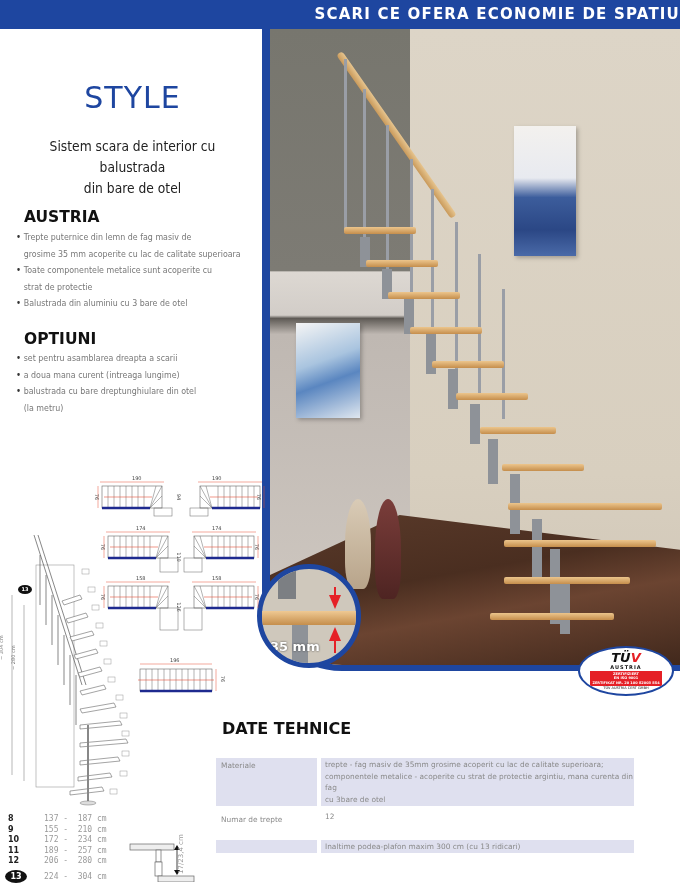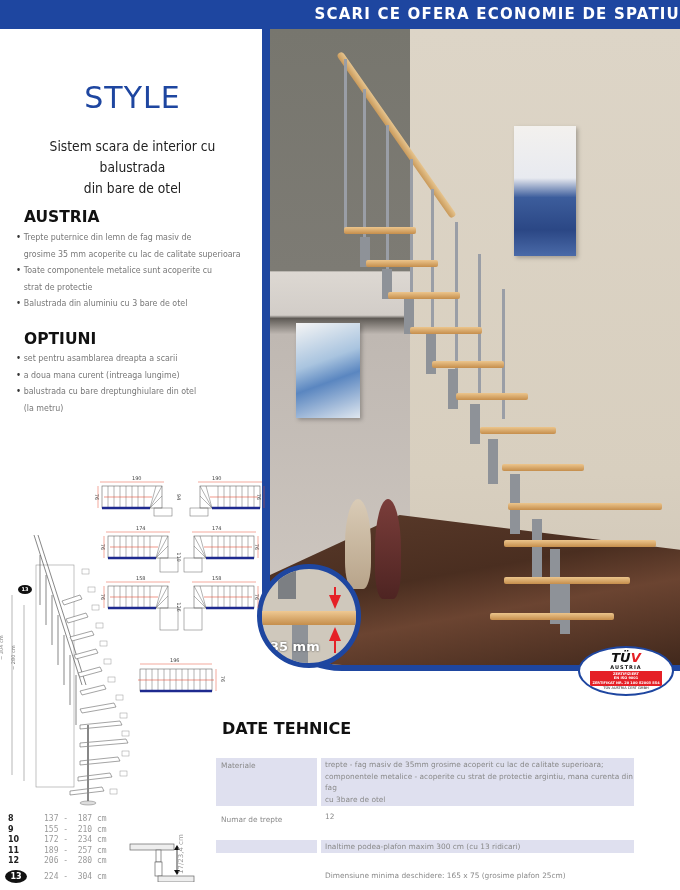--- a/index.html
+++ b/index.html
@@ -436,19 +436,13 @@
     <div class="tech-value">
         <div>12</div>
       </div>
   </div>
   <div class="tech-row shaded">
     <div class="tech-label"></div>
     <div class="tech-value">
         <div>Inaltime podea-plafon maxim 300 cm (cu 13 ridicari)</div>
       </div>
   </div>
-  <div class="tech-row">
-    <div class="tech-label"></div>
-    <div class="tech-value">
-        <div>Dimensiune minima deschidere: 165 x 75 (grosime plafon 25cm)</div>
-      </div>
-  </div>
 </div>
 
 </body></html>

